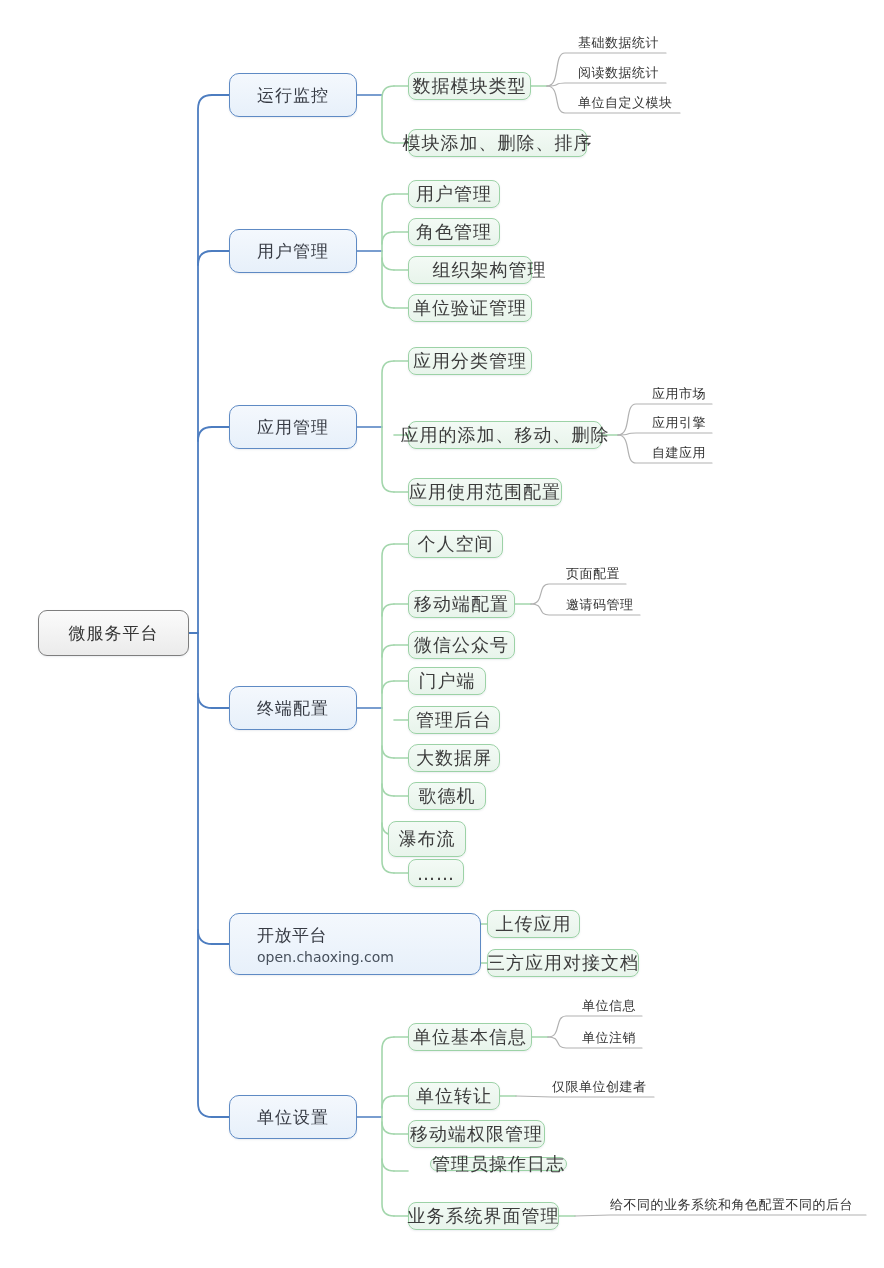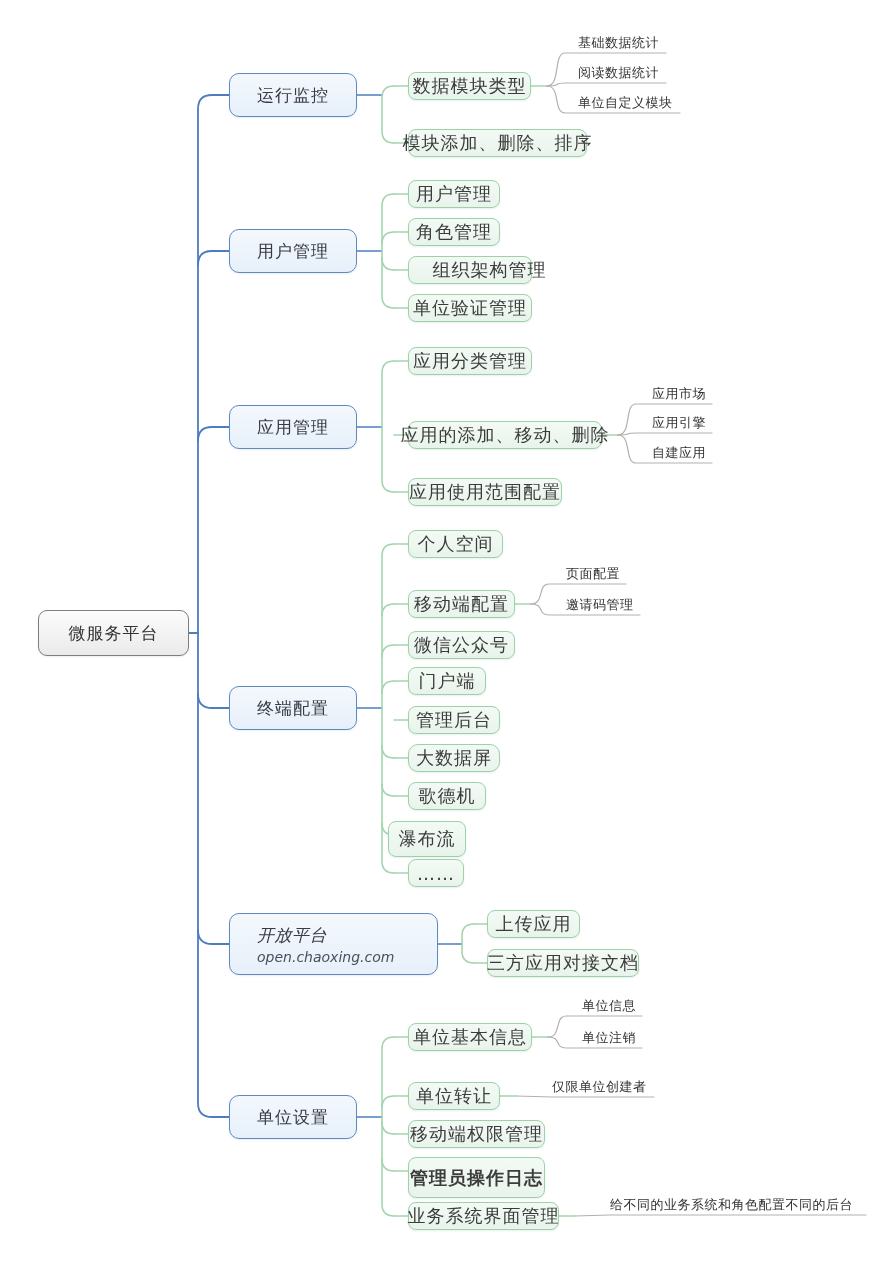--- a/index.html
+++ b/index.html
@@ -148,29 +148,29 @@
     <div class="node l2" style="left: 408px; top: 590px; width: 107px; height: 28px;">移动端配置</div>
     <div class="leaf" style="left: 566px; top: 564px;">页面配置</div>
     <div class="leaf" style="left: 566px; top: 595px;">邀请码管理</div>
     <div class="node l2" style="left: 408px; top: 631px; width: 107px; height: 28px;">微信公众号</div>
     <div class="node l2" style="left: 408px; top: 667px; width: 78px; height: 28px;">门户端</div>
     <div class="node l2" style="left: 408px; top: 706px; width: 92px; height: 28px;">管理后台</div>
     <div class="node l2" style="left: 408px; top: 744px; width: 92px; height: 28px; border-radius: 10px;">大数据屏</div>
     <div class="node l2" style="left: 408px; top: 782px; width: 78px; height: 28px;">歌德机</div>
     <div class="node l2" style="left: 388px; top: 821px; width: 78px; height: 36px;">瀑布流</div>
     <div class="node l2" style="left: 408px; top: 859px; width: 56px; height: 28px;">……</div>
-    <div class="node l1 two-line" style="left: 229px; top: 913px; width: 209px; height: 62px; font-style: italic;">
+    <div class="node l1 two-line" style="left: 229px; top: 913px; width: 252px; height: 62px;">
       <div>开放平台</div>
       <div class="sub">open.chaoxing.com</div>
     </div>
     <div class="node l2" style="left: 487px; top: 910px; width: 93px; height: 28px;">上传应用</div>
     <div class="node l2" style="left: 487px; top: 949px; width: 152px; height: 28px;">三方应用对接文档</div>
     <div class="node l1" style="left: 229px; top: 1095px; width: 128px; height: 44px;">单位设置</div>
     <div class="node l2" style="left: 408px; top: 1023px; width: 124px; height: 28px;">单位基本信息</div>
     <div class="leaf" style="left: 582px; top: 996px;">单位信息</div>
     <div class="leaf" style="left: 582px; top: 1028px;">单位注销</div>
     <div class="node l2" style="left: 408px; top: 1082px; width: 92px; height: 28px;">单位转让</div>
     <div class="leaf" style="left: 552px; top: 1077px;">仅限单位创建者</div>
     <div class="node l2" style="left: 408px; top: 1120px; width: 137px; height: 28px;">移动端权限管理</div>
-    <div class="node l2" style="left: 408px; top: 1157px; width: 137px; height: 41px; font-weight: bold;">管理员操作日志</div>
+    <div class="node l2" style="left: 430px; top: 1157px; width: 137px; height: 14px;">管理员操作日志</div>
     <div class="node l2" style="left: 408px; top: 1202px; width: 151px; height: 28px;">业务系统界面管理</div>
     <div class="leaf" style="left: 610px; top: 1195px;">给不同的业务系统和角色配置不同的后台</div>
   </div>
 
 </body></html>

